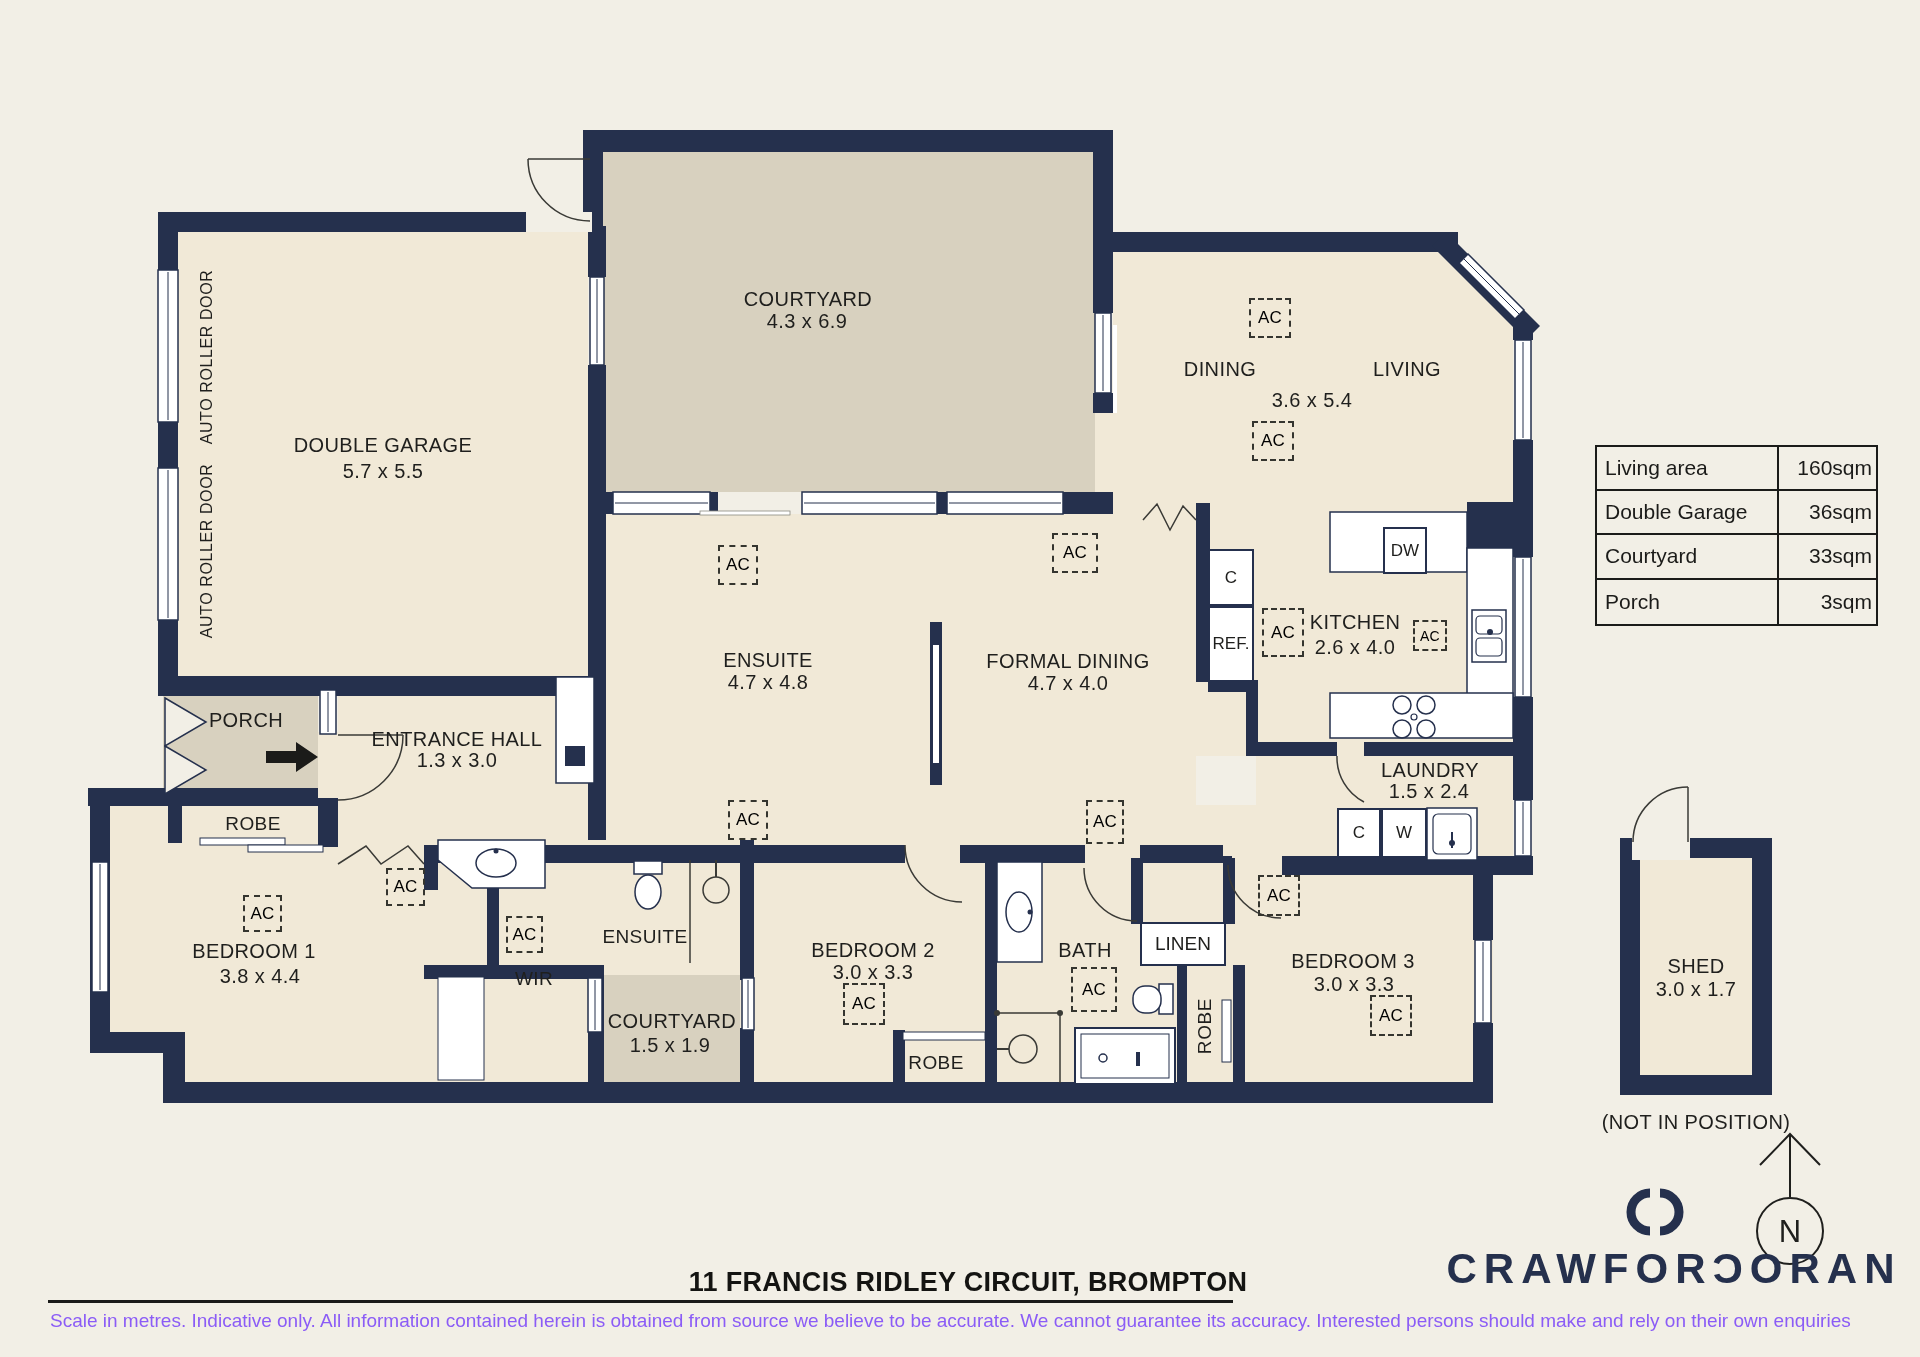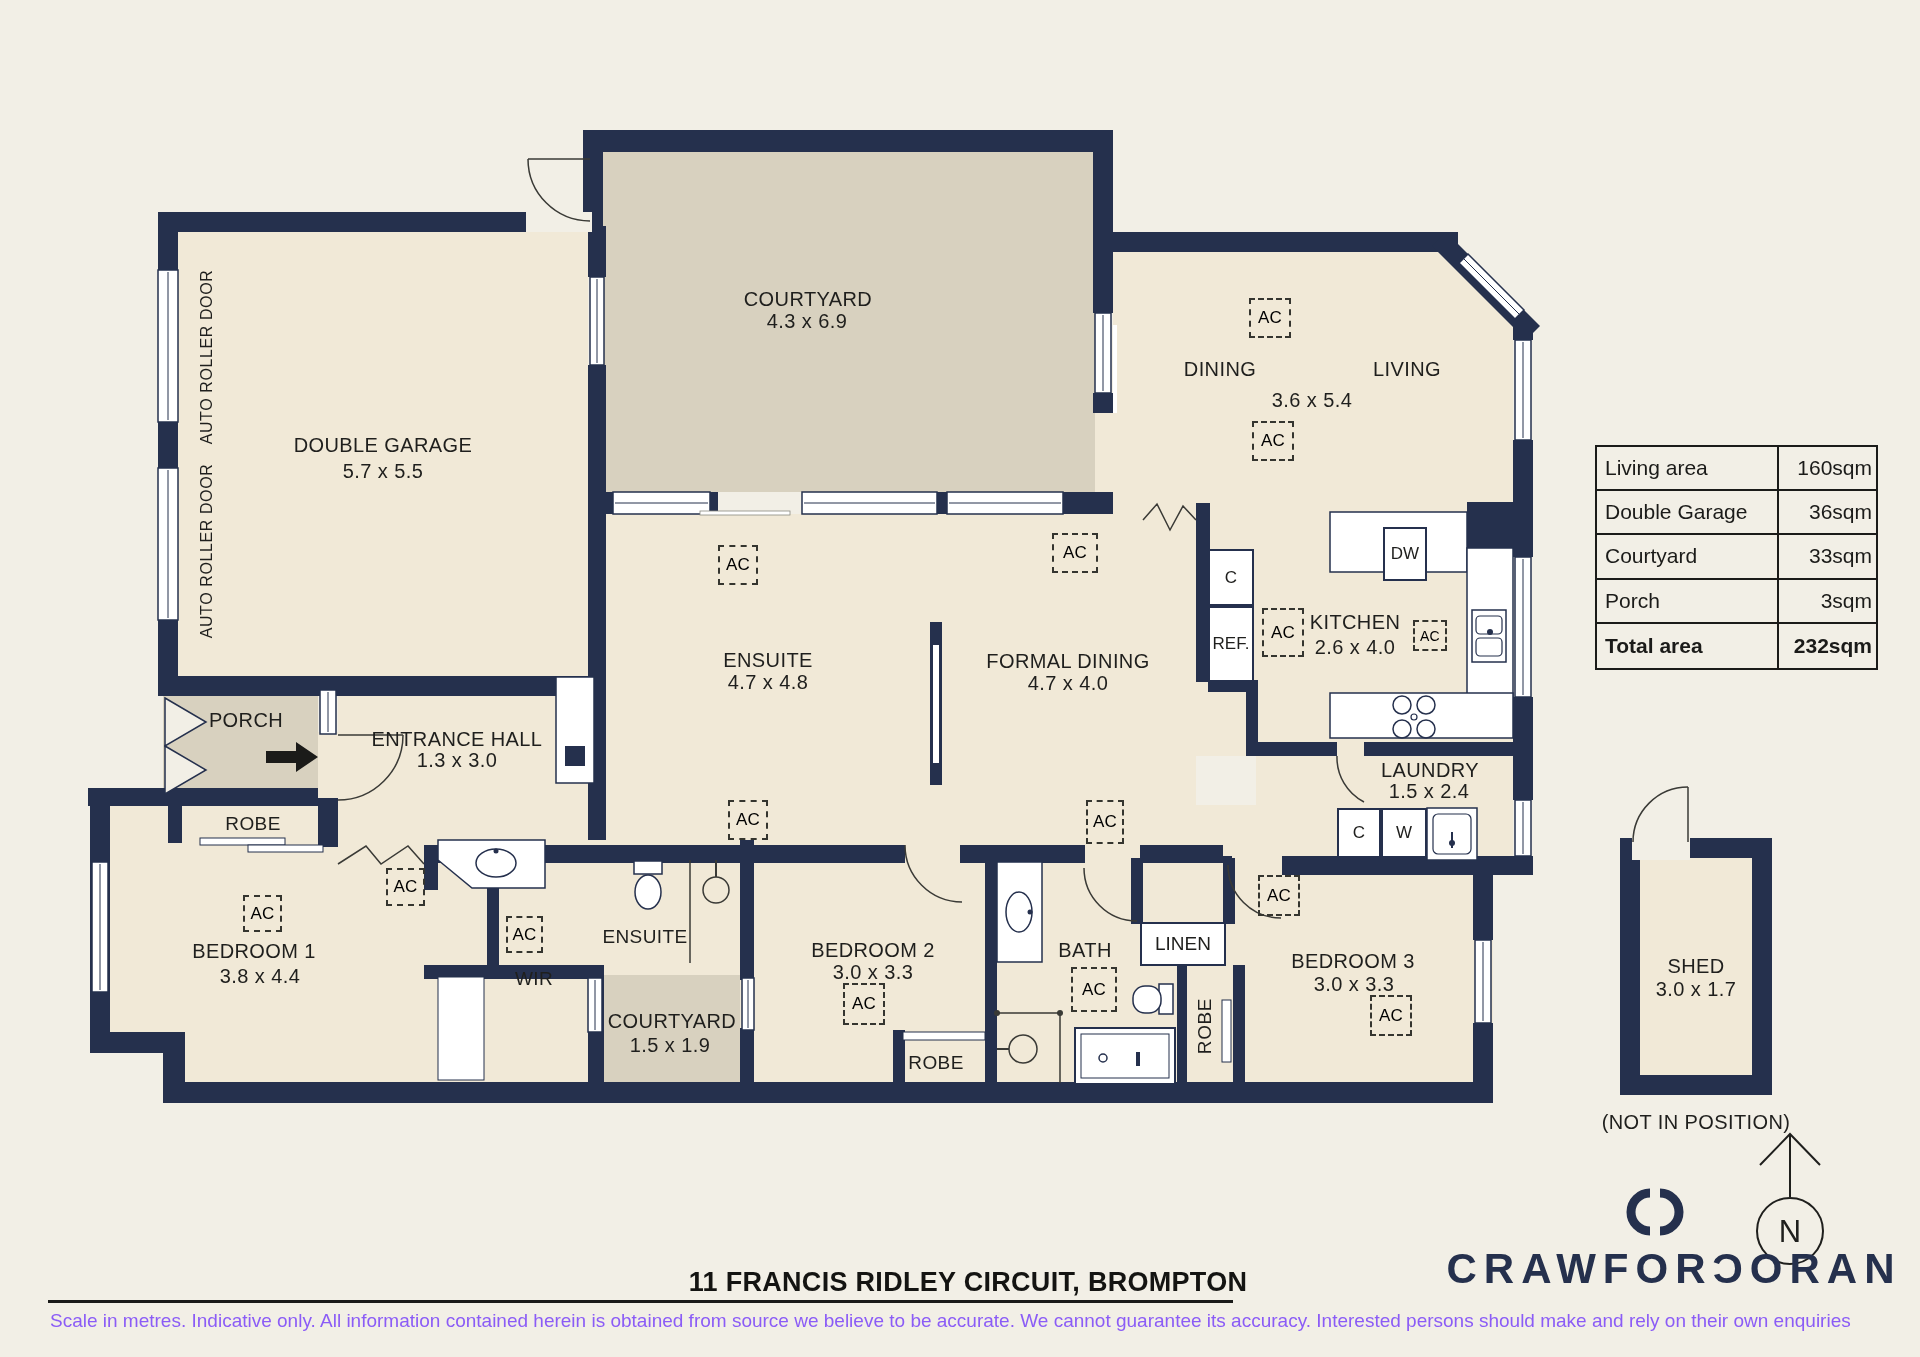--- a/index.html
+++ b/index.html
@@ -321,21 +321,21 @@
 <div class="ac" style="left:1262px;top:608px;width:38px;height:45px">AC</div>
 <div class="ac" style="left:1413px;top:620px;width:30px;height:27px;font-size:14px">AC</div>
 <div class="ac" style="left:243px;top:895px;width:35px;height:33px">AC</div>
 <div class="ac" style="left:386px;top:868px;width:35px;height:34px">AC</div>
 <div class="ac" style="left:506px;top:916px;width:33px;height:33px">AC</div>
 <div class="ac" style="left:843px;top:983px;width:38px;height:38px">AC</div>
 <div class="ac" style="left:1071px;top:967px;width:42px;height:41px">AC</div>
 <div class="ac" style="left:1258px;top:875px;width:38px;height:37px">AC</div>
 <div class="ac" style="left:1370px;top:995px;width:38px;height:37px">AC</div>
 
-<div class="fixbox" style="left:1383px;top:527px;width:44px;height:54px">DW</div>
+<div class="fixbox" style="left:1383px;top:527px;width:44px;height:47px">DW</div>
 <div class="fixbox" style="left:1208px;top:549px;width:46px;height:57px">C</div>
 <div class="fixbox" style="left:1208px;top:606px;width:46px;height:76px">REF.</div>
 <div class="fixbox" style="left:1337px;top:808px;width:44px;height:50px">C</div>
 <div class="fixbox" style="left:1381px;top:808px;width:46px;height:50px">W</div>
 <div class="fixbox" style="left:1140px;top:922px;width:86px;height:44px;font-size:19px">LINEN</div>
 
 <div id="area-table">
   <div class="trow">
     <div class="tlabel">Living area</div>
     <div class="tvalue">160sqm</div>
@@ -345,24 +345,20 @@
     <div class="tvalue">36sqm</div>
   </div>
   <div class="trow">
     <div class="tlabel">Courtyard</div>
     <div class="tvalue">33sqm</div>
   </div>
   <div class="trow">
     <div class="tlabel">Porch</div>
     <div class="tvalue">3sqm</div>
   </div>
-  <div class="trow total">
-    <div class="tlabel">Total area</div>
-    <div class="tvalue">232sqm</div>
-  </div>
 </div>
 
 <div id="brand-word">CRAWFORƆORAN</div>
 <div id="north-n">N</div>
 
 <div id="address">11 FRANCIS RIDLEY CIRCUIT, BROMPTON</div>
 <div id="footer-line"></div>
 <div id="disclaimer">Scale in metres. Indicative only. All information contained herein is obtained from source we believe to be accurate. We cannot guarantee its accuracy. Interested persons should make and rely on their own enquiries</div>
 
 </div>

